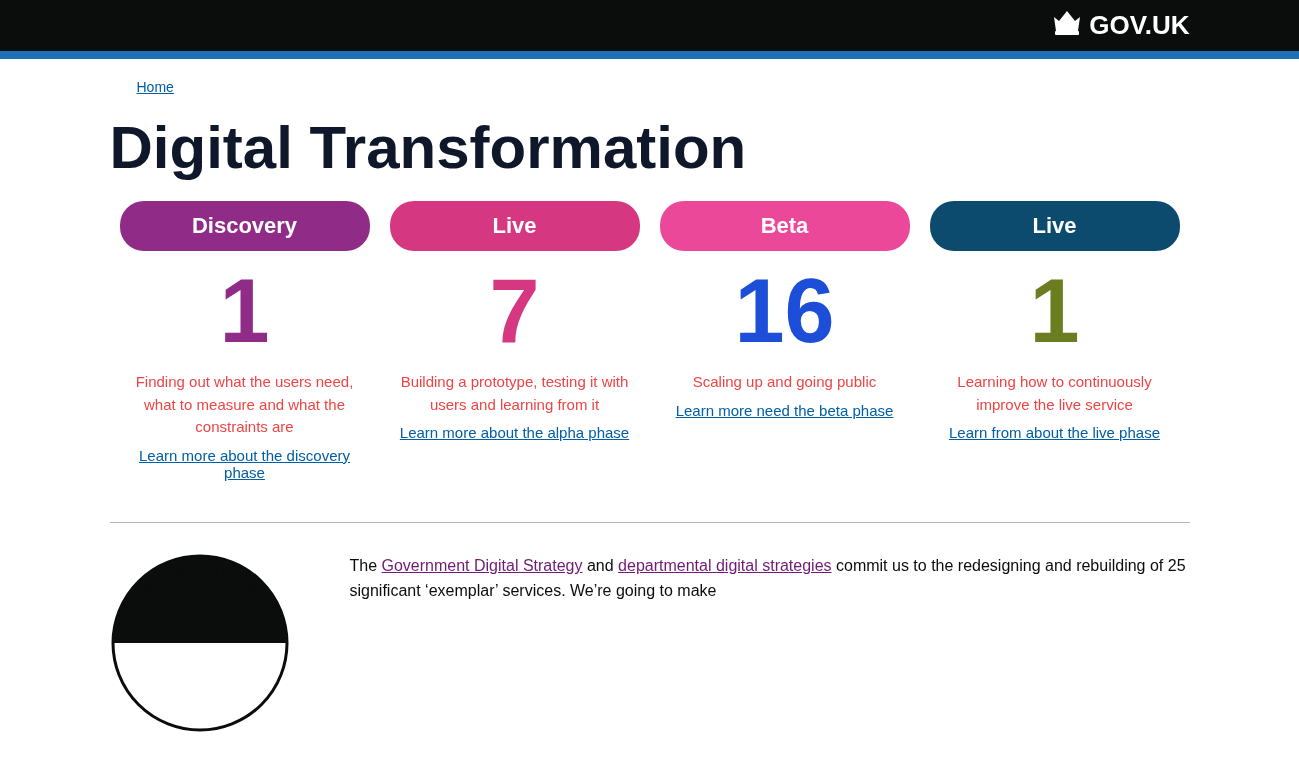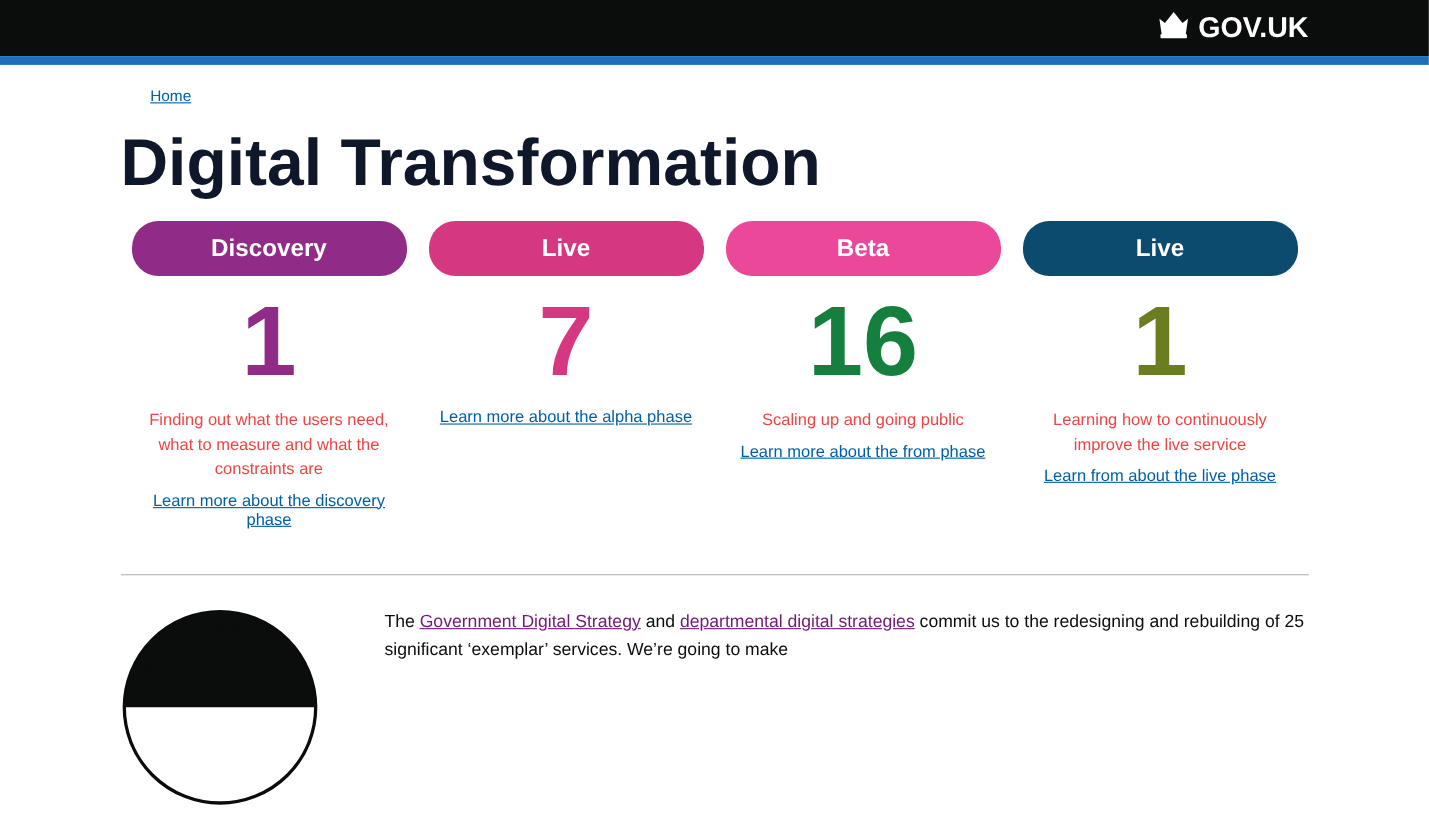--- a/index.html
+++ b/index.html
@@ -102,21 +102,21 @@
 
     .phase-number {
       font-size: 90px;
       font-weight: bold;
       line-height: 1;
       margin-bottom: 15px;
       display: block;
     }
     .phase-number.discovery { color: #912b88; }
     .phase-number.alpha { color: #d53880; }
-    .phase-number.beta { color: #15803d; }
+    .phase-number.beta { color: #1d4ed8; }
     .phase-number.live { color: #6a7d20; }
 
     .phase-desc {
       font-size: 15px;
       line-height: 1.5;
       color: #ef4444;
       margin-bottom: 8px;
     }
     .phase-link {
       color: #005ea5;
@@ -185,27 +185,28 @@
   <div class="phases" id="phases-container">
   <div class="phase-col">
       <span class="phase-label discovery">Discovery</span>
       <span class="phase-number discovery">1</span>
       <p class="phase-desc">Finding out what the users need, what to measure and what the constraints are</p>
       <a href="#" class="phase-link">Learn more about the discovery phase</a>
     </div>
       <div class="phase-col">
       <span class="phase-label alpha">Live</span>
       <span class="phase-number alpha">7</span>
+      <p class="phase-desc">Building a prototype, testing it with users and learning from it</p>
       <a href="#" class="phase-link">Learn more about the alpha phase</a>
     </div>
       <div class="phase-col">
       <span class="phase-label beta">Beta</span>
       <span class="phase-number beta">16</span>
       <p class="phase-desc">Scaling up and going public</p>
-      <a href="#" class="phase-link">Learn more about the from phase</a>
+      <a href="#" class="phase-link">Learn more need the beta phase</a>
     </div>
       <div class="phase-col">
       <span class="phase-label live">Live</span>
       <span class="phase-number live">1</span>
       <p class="phase-desc">Learning how to continuously improve the live service</p>
       <a href="#" class="phase-link">Learn from about the live phase</a>
     </div>
     </div>
 
   <hr class="divider">

